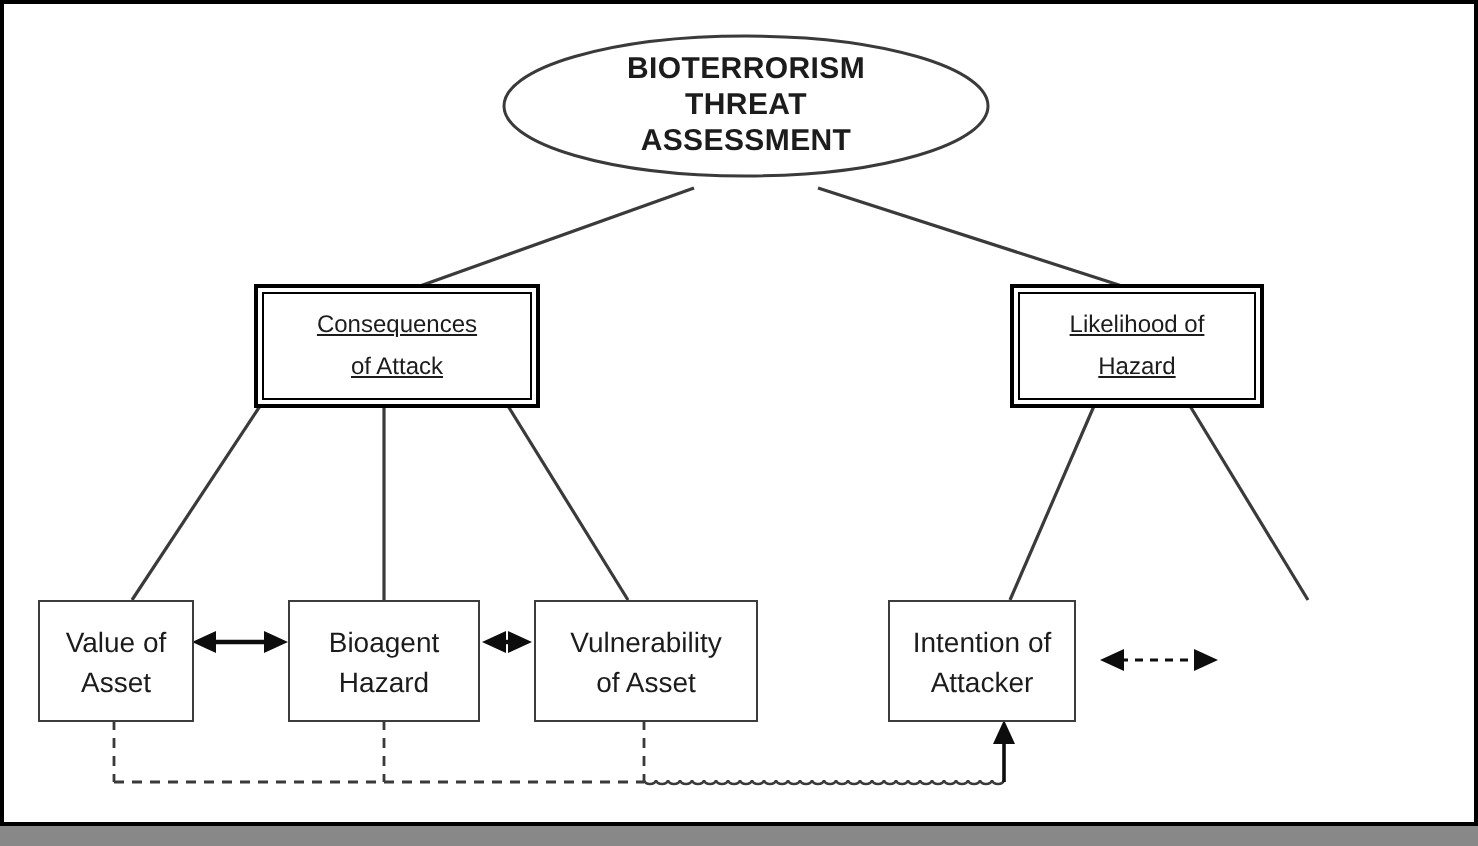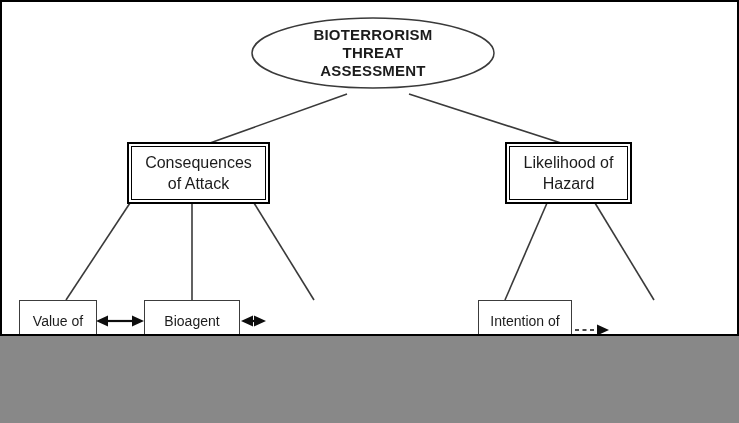--- a/index.html
+++ b/index.html
@@ -1,34 +1,34 @@
 <!DOCTYPE html>
 <html><head>
 <meta charset="utf-8">
 <style>
   html,body { margin:0; padding:0; background:#888; font-family:"Liberation Sans", sans-serif; }
   #canvas {
-    position:relative; width:739px; height:336px; box-sizing:border-box;
+    position:relative; width:739px; height:413px; box-sizing:border-box;
     background:#ffffff; border:2px solid #000; overflow:hidden;
     color:#1c1c1c;
   }
   #lines { position:absolute; left:0; top:0; width:739px; height:423px; }
   .node-text {
     position:absolute; display:flex; align-items:center; justify-content:center;
     text-align:center; white-space:pre-line;
   }
   .ellipse-label { font-weight:bold; font-size:15px; line-height:18px; letter-spacing:0.2px; }
   .dbox {
     position:absolute; box-sizing:border-box; background:#fff;
     border:2px solid #000; padding:2px;
   }
   .dbox-inner {
     width:100%; height:100%; box-sizing:border-box; border:1px solid #000;
     display:flex; align-items:center; justify-content:center;
-    text-align:center; white-space:pre-line; font-size:16px; line-height:21px;
+    text-align:center; white-space:pre-line; font-size:12px; line-height:21px;text-decoration:underline;
   }
   .sbox {
     position:absolute; box-sizing:border-box; background:#fff;
     border:1px solid #3c3c3c;
     display:flex; align-items:center; justify-content:center;
     text-align:center; white-space:pre-line; font-size:14px; line-height:20px;
   }
 </style>
 </head>
 <body>
@@ -101,18 +101,20 @@
     <div class="dbox-inner">Likelihood of
 Hazard</div>
   </div>
 
   <div class="sbox" style="left:142px; top:298px; width:96px; height:61px;">Bioagent
 Hazard</div>
 
   <div class="sbox" style="left:17px; top:298px; width:78px; height:61px;">Value of
 Asset</div>
 
+  <div class="sbox" style="left:265px; top:298px; width:112px; height:61px;">Vulnerability
+of Asset</div>
 
-  <div class="sbox" style="left:476px; top:298px; width:94px; height:61px;text-align:center;">Intention of
+  <div class="sbox" style="left:442px; top:298px; width:94px; height:61px;text-align:center;">Intention of
 Attacker</div>
 
 
 </div>
 
 </body></html>

